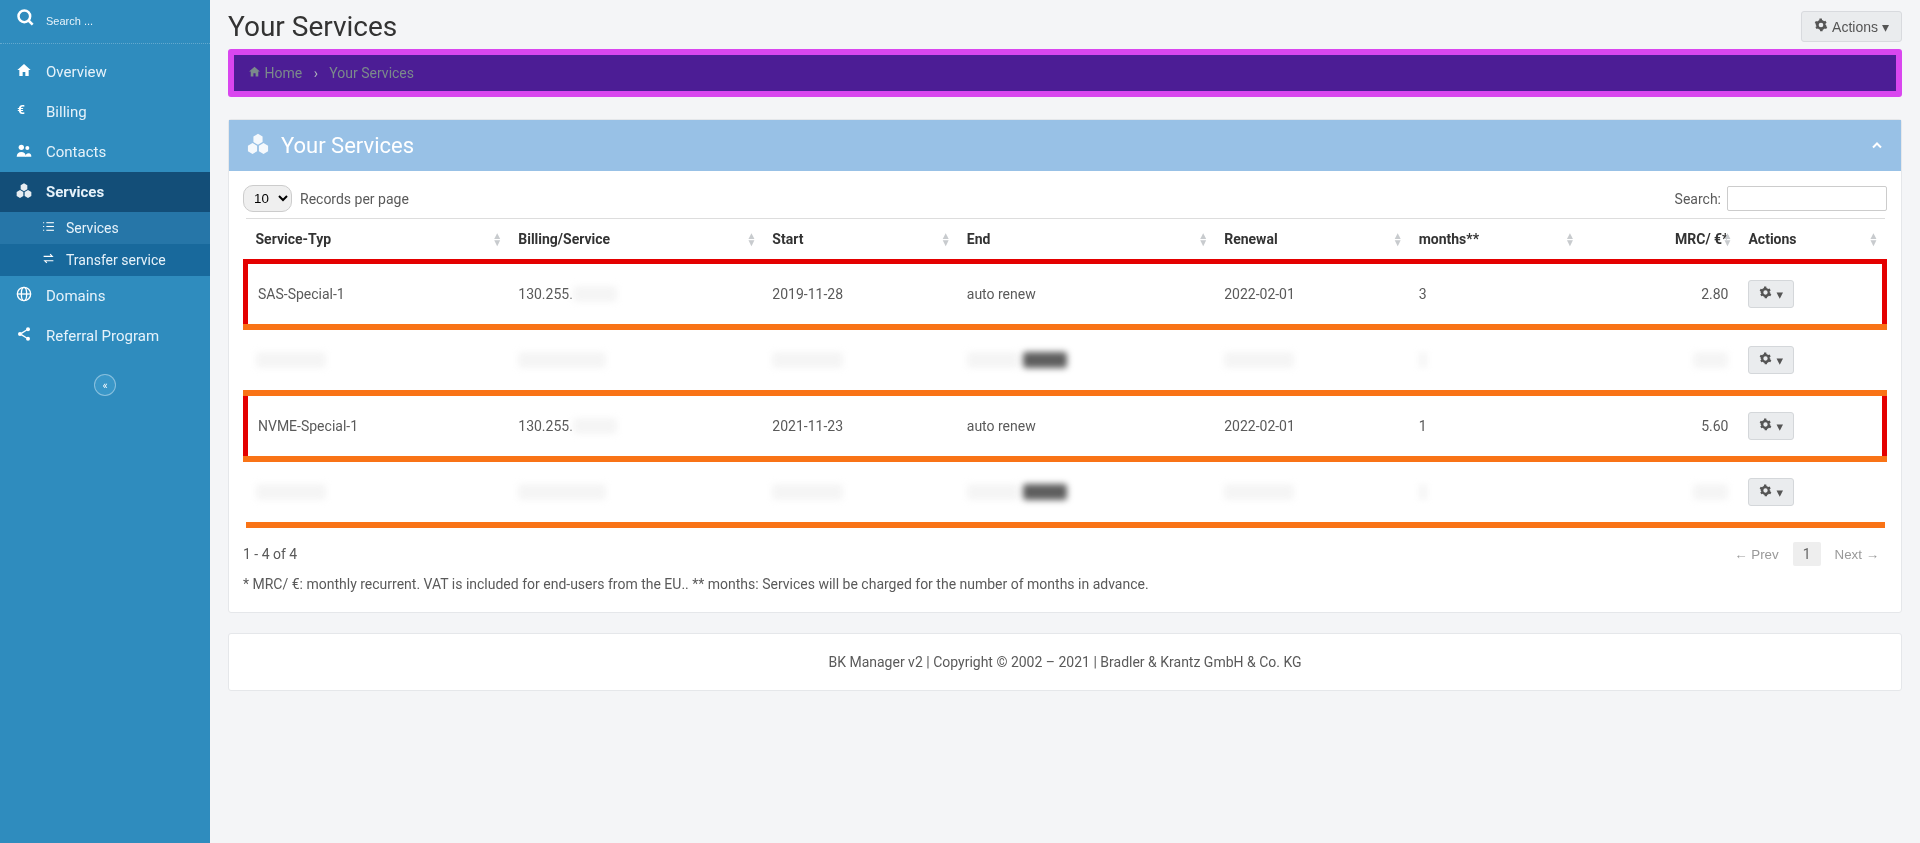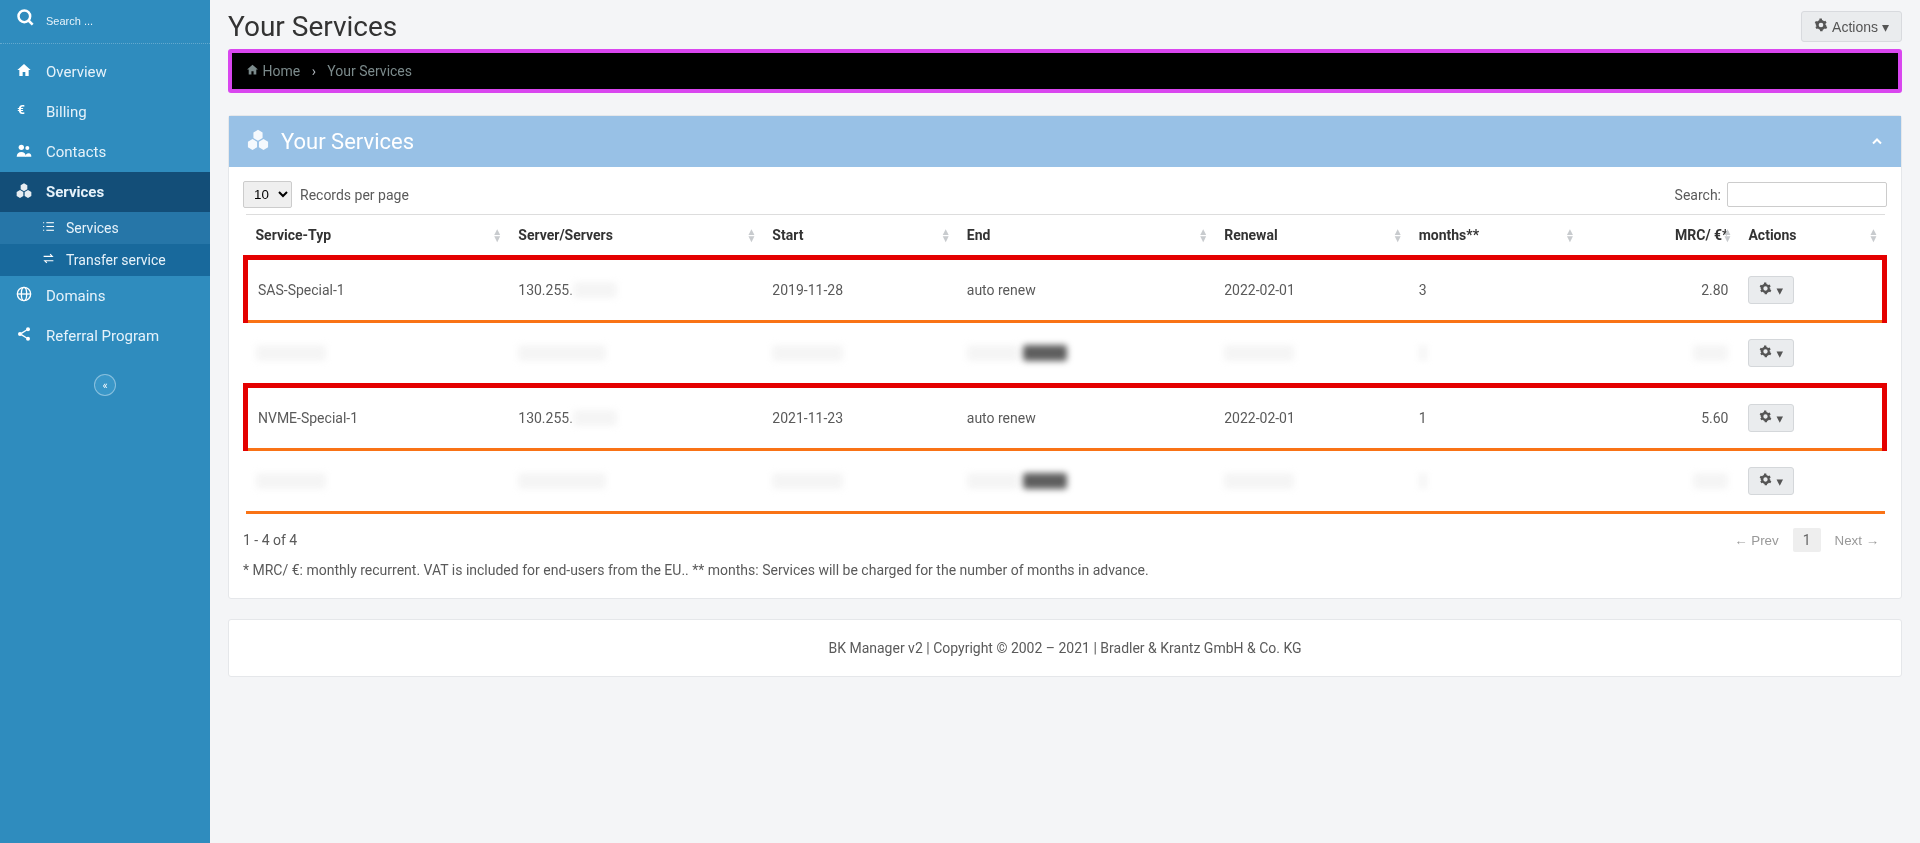--- a/index.html
+++ b/index.html
@@ -26,41 +26,41 @@
     .subnav-item.active { background: #18699c; }
     
     .collapse-btn { margin: 18px auto 0; width: 22px; height: 22px; border-radius: 50%; background: #3a97c8; border: 1px solid rgba(255,255,255,0.4); color: #fff; display: flex; align-items: center; justify-content: center; font-size: 11px; cursor: pointer; }
     
     
     .main { flex: 1; padding: 10px 18px; }
     .page-header { display: flex; align-items: center; justify-content: space-between; margin-bottom: 6px; }
     .page-title { font-size: 28px; font-weight: 400; color: #333; }
     .actions-btn { background: #eaecee; border: 1px solid #d8dade; border-radius: 3px; padding: 6px 12px; font-size: 14px; color: #555; cursor: pointer; display: inline-flex; align-items: center; gap: 4px; }
     
-    .breadcrumb { background: #000000; border: 4px solid #d946ef; border-radius: 3px; padding: 10px 14px; color: #7b8a8b; margin-bottom: 22px; }
+    .breadcrumb { background: #4c1d95; border: 6px solid #d946ef; border-radius: 3px; padding: 10px 14px; color: #7b8a8b; margin-bottom: 22px; }
     .breadcrumb .sep { margin: 0 8px; color: #b0b6bc; }
     .breadcrumb .crumb-link { color: #7b8a8b; }
     
     .panel { background: #fff; border: 1px solid #e5e7ea; border-radius: 3px; margin-bottom: 20px; }
     .panel-header { background: #98c1e6; color: #fff; padding: 12px 18px; font-size: 22px; display: flex; align-items: center; gap: 12px; position: relative; }
     .panel-header .icon { font-size: 22px; }
     .panel-header .toggle { position: absolute; right: 16px; top: 50%; transform: translateY(-50%); }
     .panel-body { padding: 14px 14px 20px; }
     
     .table-controls { display: flex; align-items: center; justify-content: space-between; margin-bottom: 6px; }
     .records-sel { display: flex; align-items: center; gap: 8px; color: #5a5a5a; }
-    .records-sel select { padding: 4px 6px; border: 1px solid #ccc; border-radius: 2px; }
+    .records-sel select { padding: 4px 6px; border: 1px solid #ccc; border-radius: 10px; }
     .table-search { display: flex; align-items: center; gap: 6px; }
     .table-search input { border: 1px solid #ccc; border-radius: 2px; padding: 4px 6px; width: 160px; }
     
     table.data { width: 100%; border-collapse: collapse; }
     table.data th { text-align: left; font-weight: bold; color: #333; padding: 12px 10px; border-top: 1px solid #ddd; border-bottom: 1px solid #ddd; position: relative; }
     table.data th .sort { position: absolute; right: 6px; top: 50%; transform: translateY(-50%); color: #c8cbce; font-size: 10px; line-height: 7px; }
     table.data th.right { text-align: right; }
-    table.data td { padding: 16px 10px; border-bottom: 3px solid #f97316; color: #5a5a5a; }
+    table.data td { padding: 16px 10px; border-bottom: 6px solid #f97316; color: #5a5a5a; }
     table.data td.right { text-align: right; }
     
     .row-highlight td:first-child { border-left: 5px solid #e40000; }
     .row-highlight td:last-child { border-right: 5px solid #e40000; }
     .row-highlight-top td { border-top: 5px solid #e40000; }
     .row-highlight-bot td { border-bottom: 5px solid #e40000; }
     
     .redact { display: inline-block; background: #f5f5f5; border-radius: 3px; filter: blur(3px); color: transparent; user-select: none; }
     .redact.dark { background: #5e5e5e; }
     
@@ -203,21 +203,21 @@
           <div class="table-search">
             <span>Search:</span>
             <input type="text" style="">
           </div>
         </div>
 
         <table class="data">
           <thead>
             <tr>
               <th><span>Service-Typ</span><span class="sort">▲<br>▼</span></th>
-              <th><span>Server/Servers</span><span class="sort">▲<br>▼</span></th>
+              <th><span>Billing/Service</span><span class="sort">▲<br>▼</span></th>
               <th><span>Start</span><span class="sort">▲<br>▼</span></th>
               <th><span>End</span><span class="sort">▲<br>▼</span></th>
               <th><span>Renewal</span><span class="sort">▲<br>▼</span></th>
               <th><span>months**</span><span class="sort">▲<br>▼</span></th>
               <th class="right"><span>MRC/ €*</span><span class="sort">▲<br>▼</span></th>
               <th><span>Actions</span><span class="sort">▲<br>▼</span></th>
             </tr>
           </thead>
           <tbody id="tbody">
               <tr class="row-highlight row-highlight-top row-highlight-bot">

